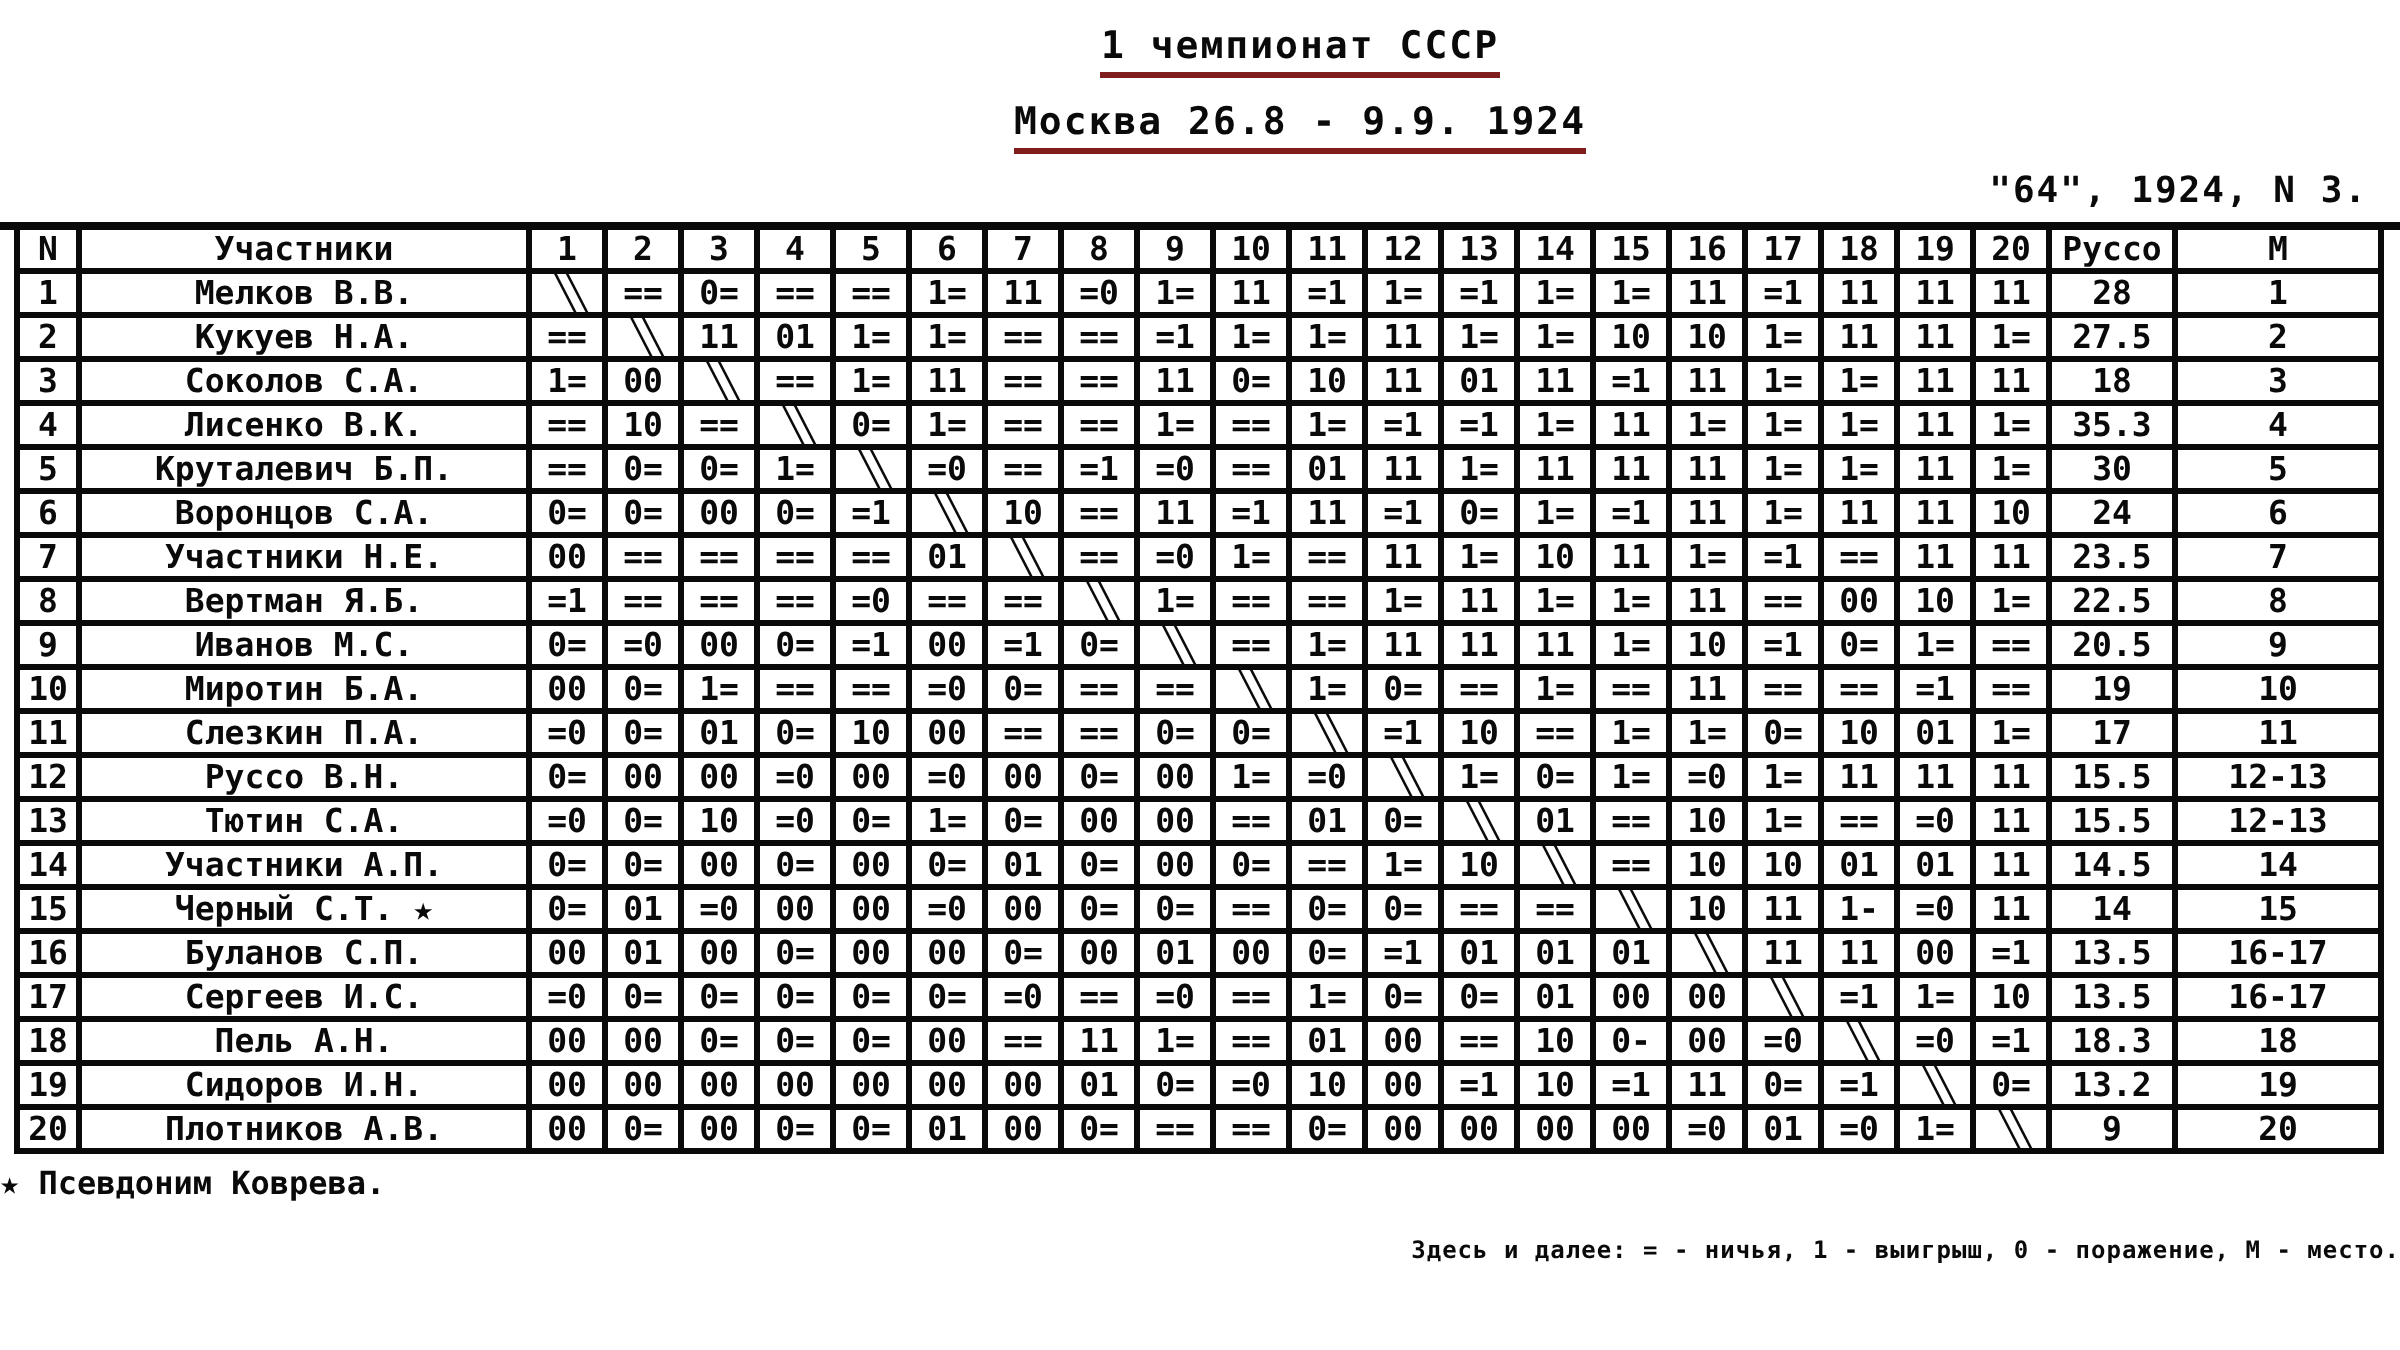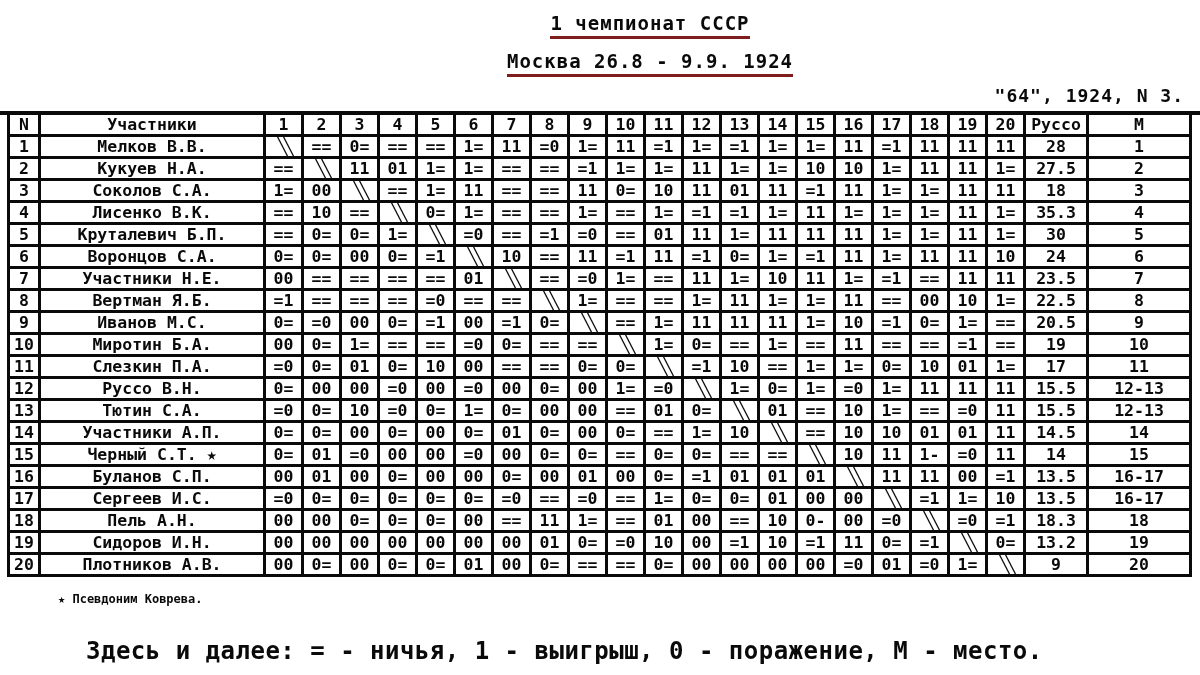--- a/index.html
+++ b/index.html
@@ -29,22 +29,22 @@
     font-size:16.5px;font-weight:bold;
     text-align:center;white-space:nowrap;overflow:hidden;
   }
   .c-n{width:28px;text-align:left;padding-left:5px;}
   .c-name{width:222px;text-align:left;padding-left:8px;}
   th.c-name{padding-left:36px;}
   .c-r{width:35px;}
   .c-total{width:60px;}
   .c-place{width:100px;}
   td.diag{letter-spacing:-4px;font-size:18px;text-align:center;padding-left:0;}
-  .footnote{margin-top:15px;padding-left:58px;font-size:12px;}
-  .legend{margin-top:31px;padding-left:86px;font-size:24px;letter-spacing:0.5px;}
+  .footnote{margin-top:5px;font-size:16px;}
+  .legend{margin-top:17px;padding-left:86px;font-size:12px;letter-spacing:0.5px;text-align:right;}
 </style>
 </head>
 <body>
 
 <div>
 
   <div class="centerband">
     <div class="title"><span class="u">1 чемпионат СССР</span></div>
     <div class="subtitle"><span class="u">Москва 26.8 - 9.9. 1924</span></div>
   </div>

